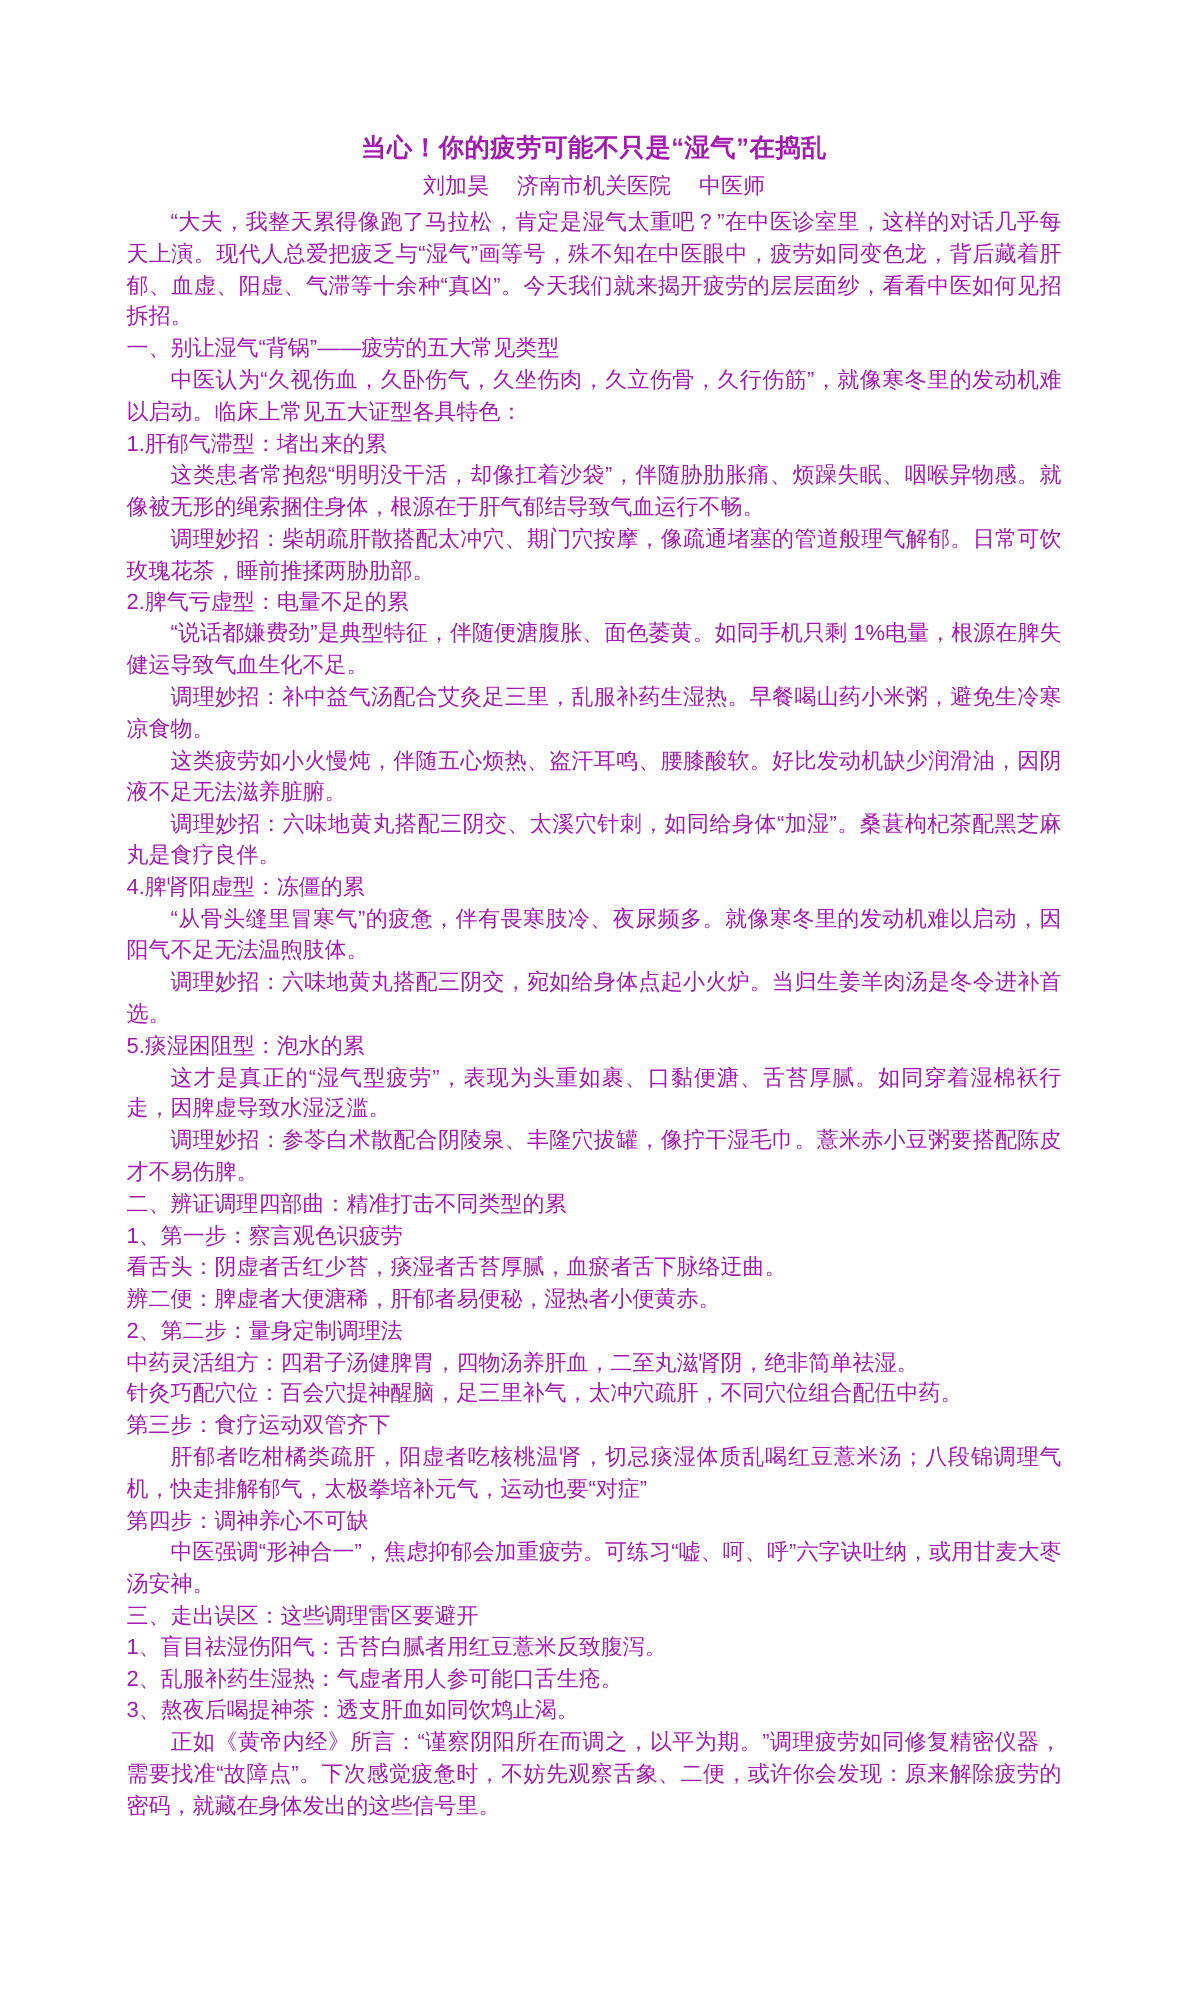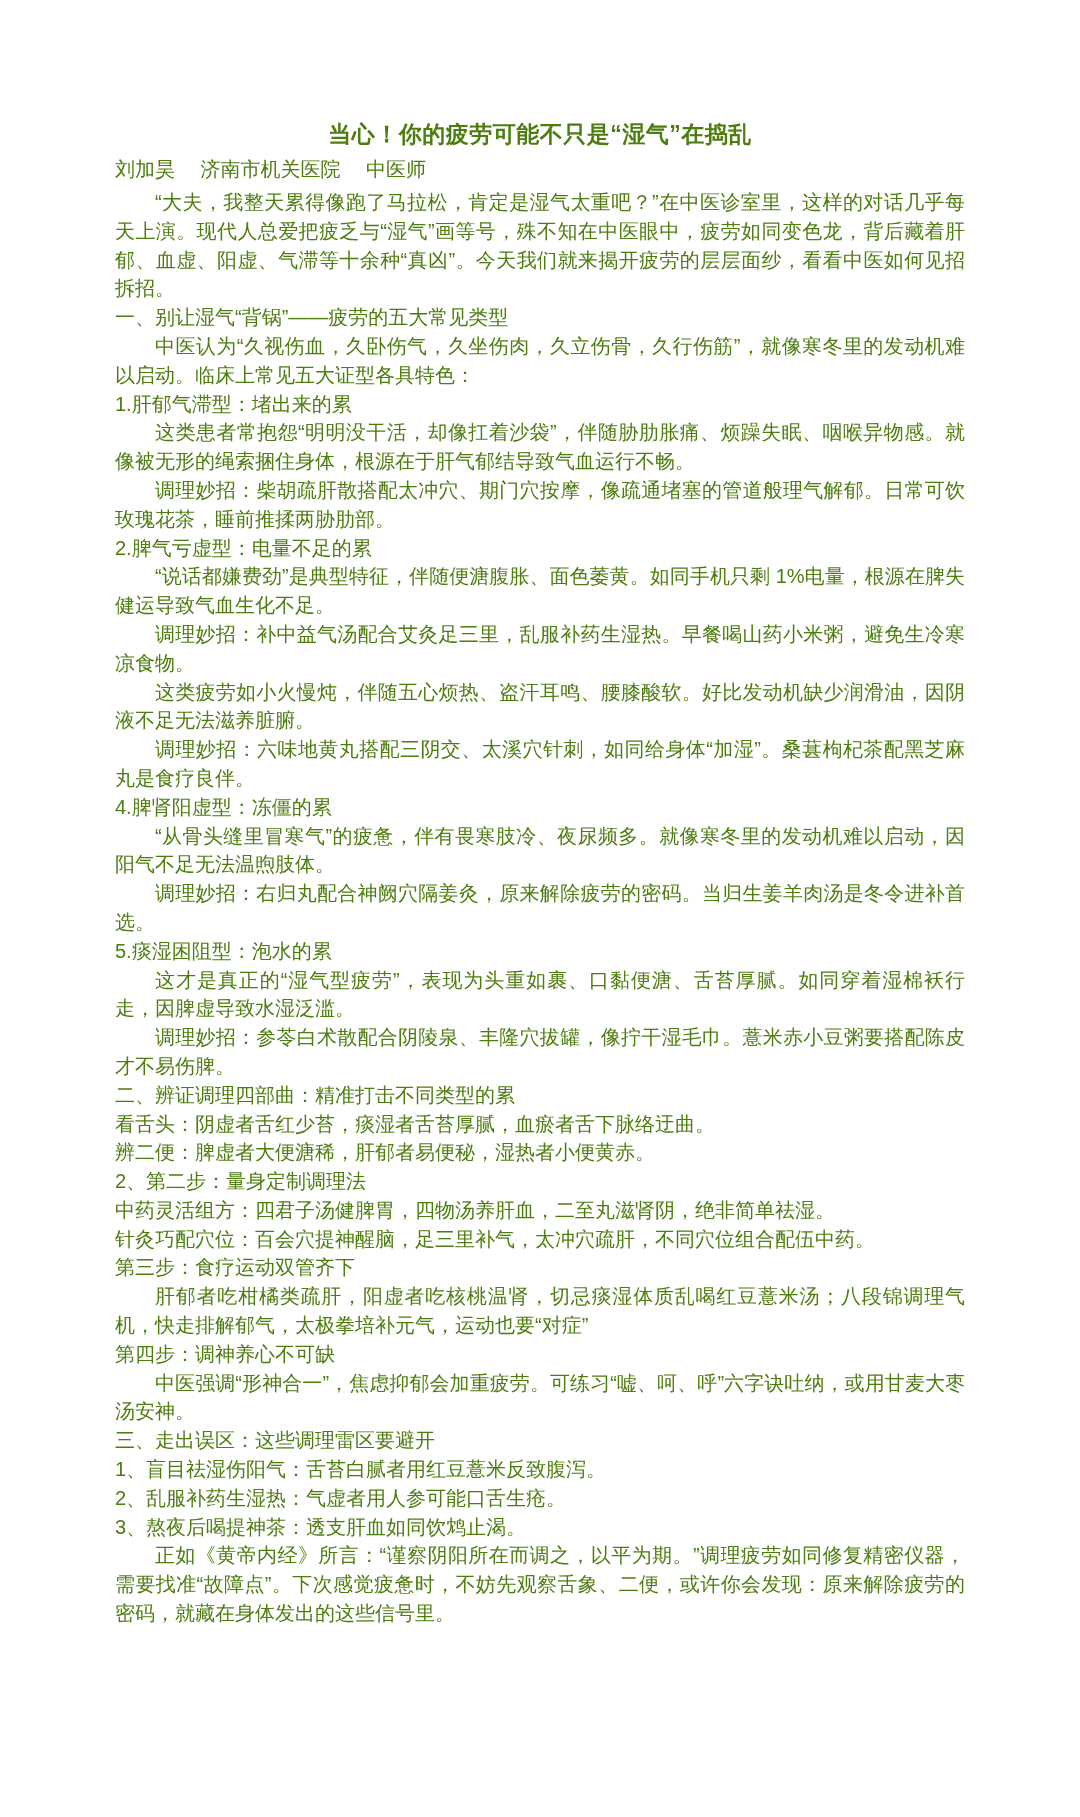--- a/index.html
+++ b/index.html
@@ -25,58 +25,59 @@
     font-size: 23px;
     font-weight: bold;
     line-height: 36px;
     text-align: center;
     letter-spacing: 0.5px;
   }
   .byline {
     margin: 2px 0 4px 0;
     font-size: 20px;
     line-height: 30px;
-    text-align: left;
+    text-align: center;
   }
   .doc-body p {
     margin: 0;
     font-size: 20px;
     line-height: 28.8px;
     text-align: justify;
     word-break: break-all;
   }
   .doc-body p.para {
     text-indent: 2em;
   }
 </style>
 </head>
 <body style="background: rgb(255, 255, 255);">
 
-<div class="page" style="color: #4d7c0f;">
+<div class="page" style="color: #a21caf;">
   <p class="title-line">当心！你的疲劳可能不只是“湿气”在捣乱</p>
   <div class="byline">刘加昊　 济南市机关医院　 中医师</div>
   <div class="doc-body">
       <p class="para">“大夫，我整天累得像跑了马拉松，肯定是湿气太重吧？”在中医诊室里，这样的对话几乎每天上演。现代人总爱把疲乏与“湿气”画等号，殊不知在中医眼中，疲劳如同变色龙，背后藏着肝郁、血虚、阳虚、气滞等十余种“真凶”。今天我们就来揭开疲劳的层层面纱，看看中医如何见招拆招。</p>
       <p class="flush">一、别让湿气“背锅”——疲劳的五大常见类型</p>
       <p class="para">中医认为“久视伤血，久卧伤气，久坐伤肉，久立伤骨，久行伤筋”，就像寒冬里的发动机难以启动。临床上常见五大证型各具特色：</p>
       <p class="flush">1.肝郁气滞型：堵出来的累</p>
       <p class="para">这类患者常抱怨“明明没干活，却像扛着沙袋”，伴随胁肋胀痛、烦躁失眠、咽喉异物感。就像被无形的绳索捆住身体，根源在于肝气郁结导致气血运行不畅。</p>
       <p class="para">调理妙招：柴胡疏肝散搭配太冲穴、期门穴按摩，像疏通堵塞的管道般理气解郁。日常可饮玫瑰花茶，睡前推揉两胁肋部。</p>
       <p class="flush">2.脾气亏虚型：电量不足的累</p>
       <p class="para">“说话都嫌费劲”是典型特征，伴随便溏腹胀、面色萎黄。如同手机只剩 1%电量，根源在脾失健运导致气血生化不足。</p>
       <p class="para">调理妙招：补中益气汤配合艾灸足三里，乱服补药生湿热。早餐喝山药小米粥，避免生冷寒凉食物。</p>
       <p class="para">这类疲劳如小火慢炖，伴随五心烦热、盗汗耳鸣、腰膝酸软。好比发动机缺少润滑油，因阴液不足无法滋养脏腑。</p>
       <p class="para">调理妙招：六味地黄丸搭配三阴交、太溪穴针刺，如同给身体“加湿”。桑葚枸杞茶配黑芝麻丸是食疗良伴。</p>
       <p class="flush">4.脾肾阳虚型：冻僵的累</p>
       <p class="para">“从骨头缝里冒寒气”的疲惫，伴有畏寒肢冷、夜尿频多。就像寒冬里的发动机难以启动，因阳气不足无法温煦肢体。</p>
-      <p class="para">调理妙招：右归丸配合神阙穴隔姜灸，原来解除疲劳的密码。当归生姜羊肉汤是冬令进补首选。</p>
+      <p class="para">调理妙招：六味地黄丸搭配三阴交，宛如给身体点起小火炉。当归生姜羊肉汤是冬令进补首选。</p>
       <p class="flush">5.痰湿困阻型：泡水的累</p>
       <p class="para">这才是真正的“湿气型疲劳”，表现为头重如裹、口黏便溏、舌苔厚腻。如同穿着湿棉袄行走，因脾虚导致水湿泛滥。</p>
       <p class="para">调理妙招：参苓白术散配合阴陵泉、丰隆穴拔罐，像拧干湿毛巾。薏米赤小豆粥要搭配陈皮才不易伤脾。</p>
       <p class="flush">二、辨证调理四部曲：精准打击不同类型的累</p>
+      <p class="flush">1、第一步：察言观色识疲劳</p>
       <p class="flush">看舌头：阴虚者舌红少苔，痰湿者舌苔厚腻，血瘀者舌下脉络迂曲。</p>
       <p class="flush">辨二便：脾虚者大便溏稀，肝郁者易便秘，湿热者小便黄赤。</p>
       <p class="flush">2、第二步：量身定制调理法</p>
       <p class="flush">中药灵活组方：四君子汤健脾胃，四物汤养肝血，二至丸滋肾阴，绝非简单祛湿。</p>
       <p class="flush">针灸巧配穴位：百会穴提神醒脑，足三里补气，太冲穴疏肝，不同穴位组合配伍中药。</p>
       <p class="flush">第三步：食疗运动双管齐下</p>
       <p class="para">肝郁者吃柑橘类疏肝，阳虚者吃核桃温肾，切忌痰湿体质乱喝红豆薏米汤；八段锦调理气机，快走排解郁气，太极拳培补元气，运动也要“对症”</p>
       <p class="flush">第四步：调神养心不可缺</p>
       <p class="para">中医强调“形神合一”，焦虑抑郁会加重疲劳。可练习“嘘、呵、呼”六字诀吐纳，或用甘麦大枣汤安神。</p>
       <p class="flush">三、走出误区：这些调理雷区要避开</p>

